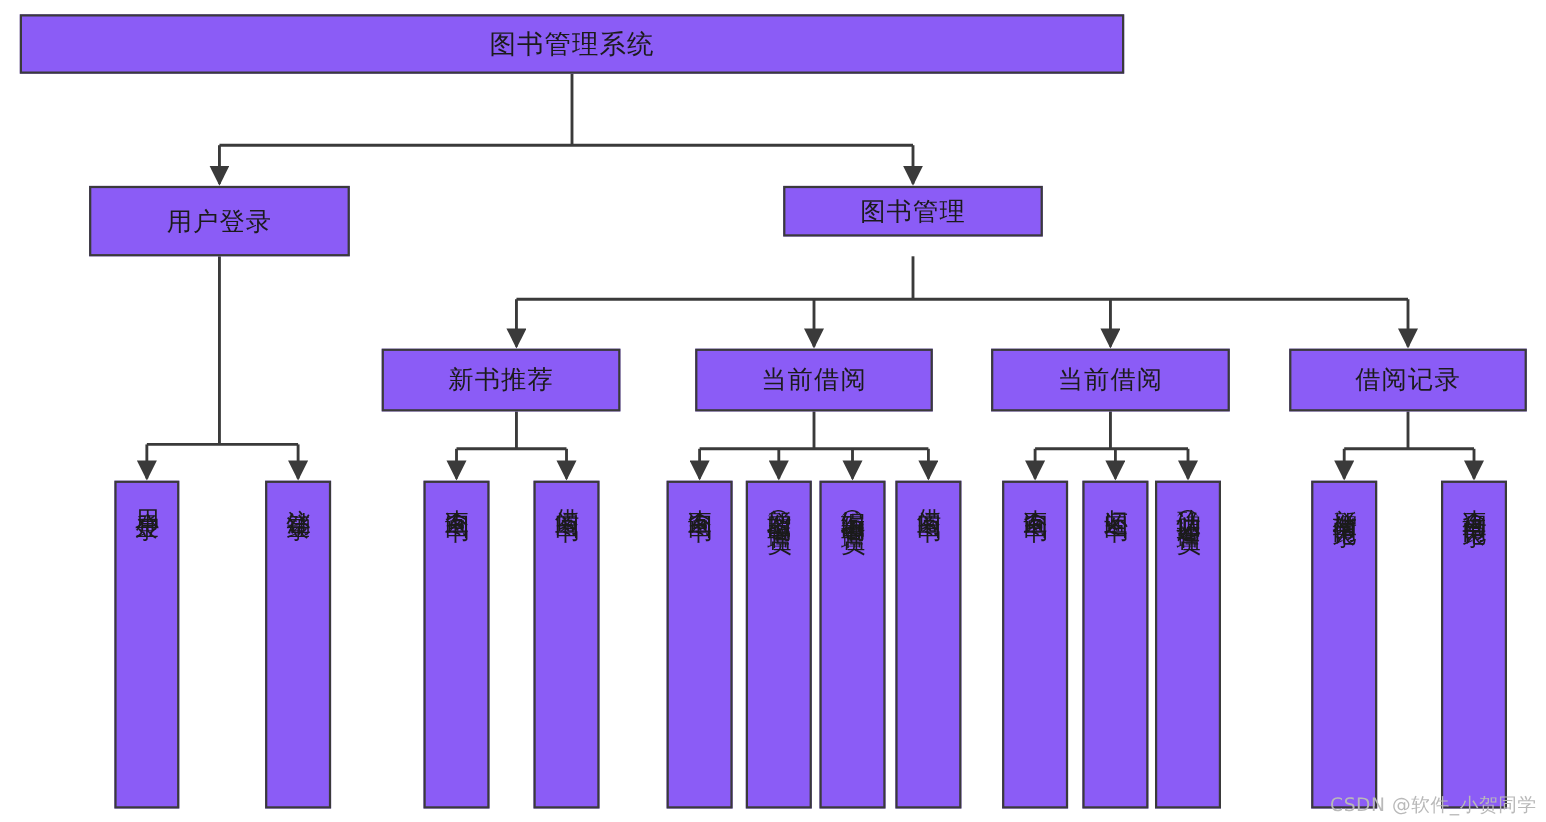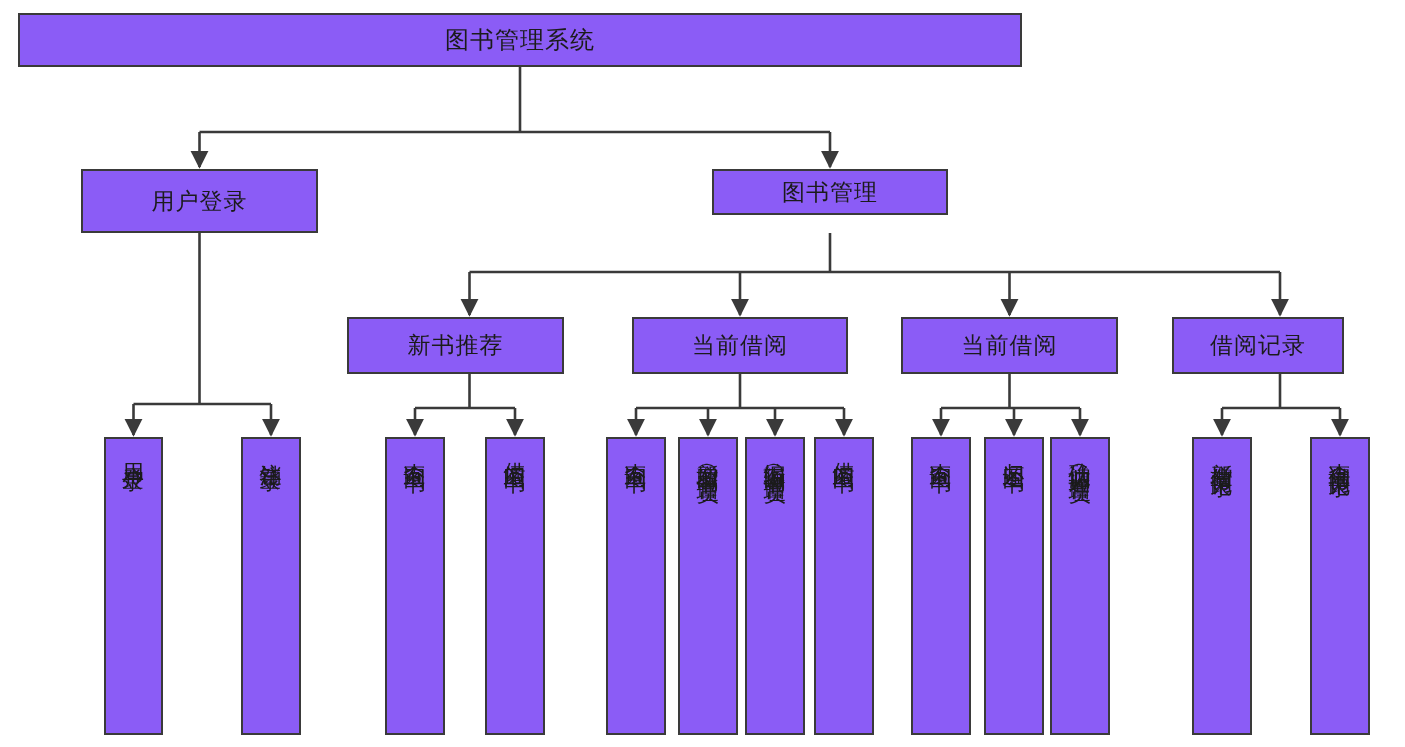--- a/index.html
+++ b/index.html
@@ -106,21 +106,21 @@
       </div>
       <div class="node horiz" style="left: 347px; top: 317px; width: 217px; height: 57px;">
         <span class="hlabel">新书推荐</span>
       </div>
       <div class="node horiz" style="left: 632px; top: 317px; width: 216px; height: 57px;">
         <span class="hlabel">当前借阅</span>
       </div>
       <div class="node horiz" style="left: 901px; top: 317px; width: 217px; height: 57px;">
         <span class="hlabel">当前借阅</span>
       </div>
-      <div class="node horiz" style="left: 1172px; top: 317px; width: 172px; height: 57px; justify-content: center;">
+      <div class="node horiz" style="left: 1172px; top: 317px; width: 216px; height: 57px; justify-content: center;">
         <span class="hlabel">借阅记录</span>
       </div>
       <div class="node vert vcenter" style="left: 104px; top: 437px; width: 59px; height: 298px;">
         <span class="vlabel">用户登录</span>
       </div>
       <div class="node vert vcenter" style="left: 241px; top: 437px; width: 60px; height: 298px;">
         <span class="vlabel">注销登录</span>
       </div>
       <div class="node vert vcenter" style="left: 385px; top: 437px; width: 60px; height: 298px;">
         <span class="vlabel">查询图书</span>
@@ -150,13 +150,14 @@
         <span class="vlabel">确认归还（管理员）</span>
       </div>
       <div class="node vert vcenter" style="left: 1192px; top: 437px; width: 60px; height: 298px;">
         <span class="vlabel">新增借阅记录</span>
       </div>
       <div class="node vert vcenter" style="left: 1310px; top: 437px; width: 60px; height: 298px;">
         <span class="vlabel">查询借阅记录</span>
       </div>
     </div>
 
+  <div id="watermark">CSDN @软件_小贺同学</div>
 </div>
 
 </body></html>

